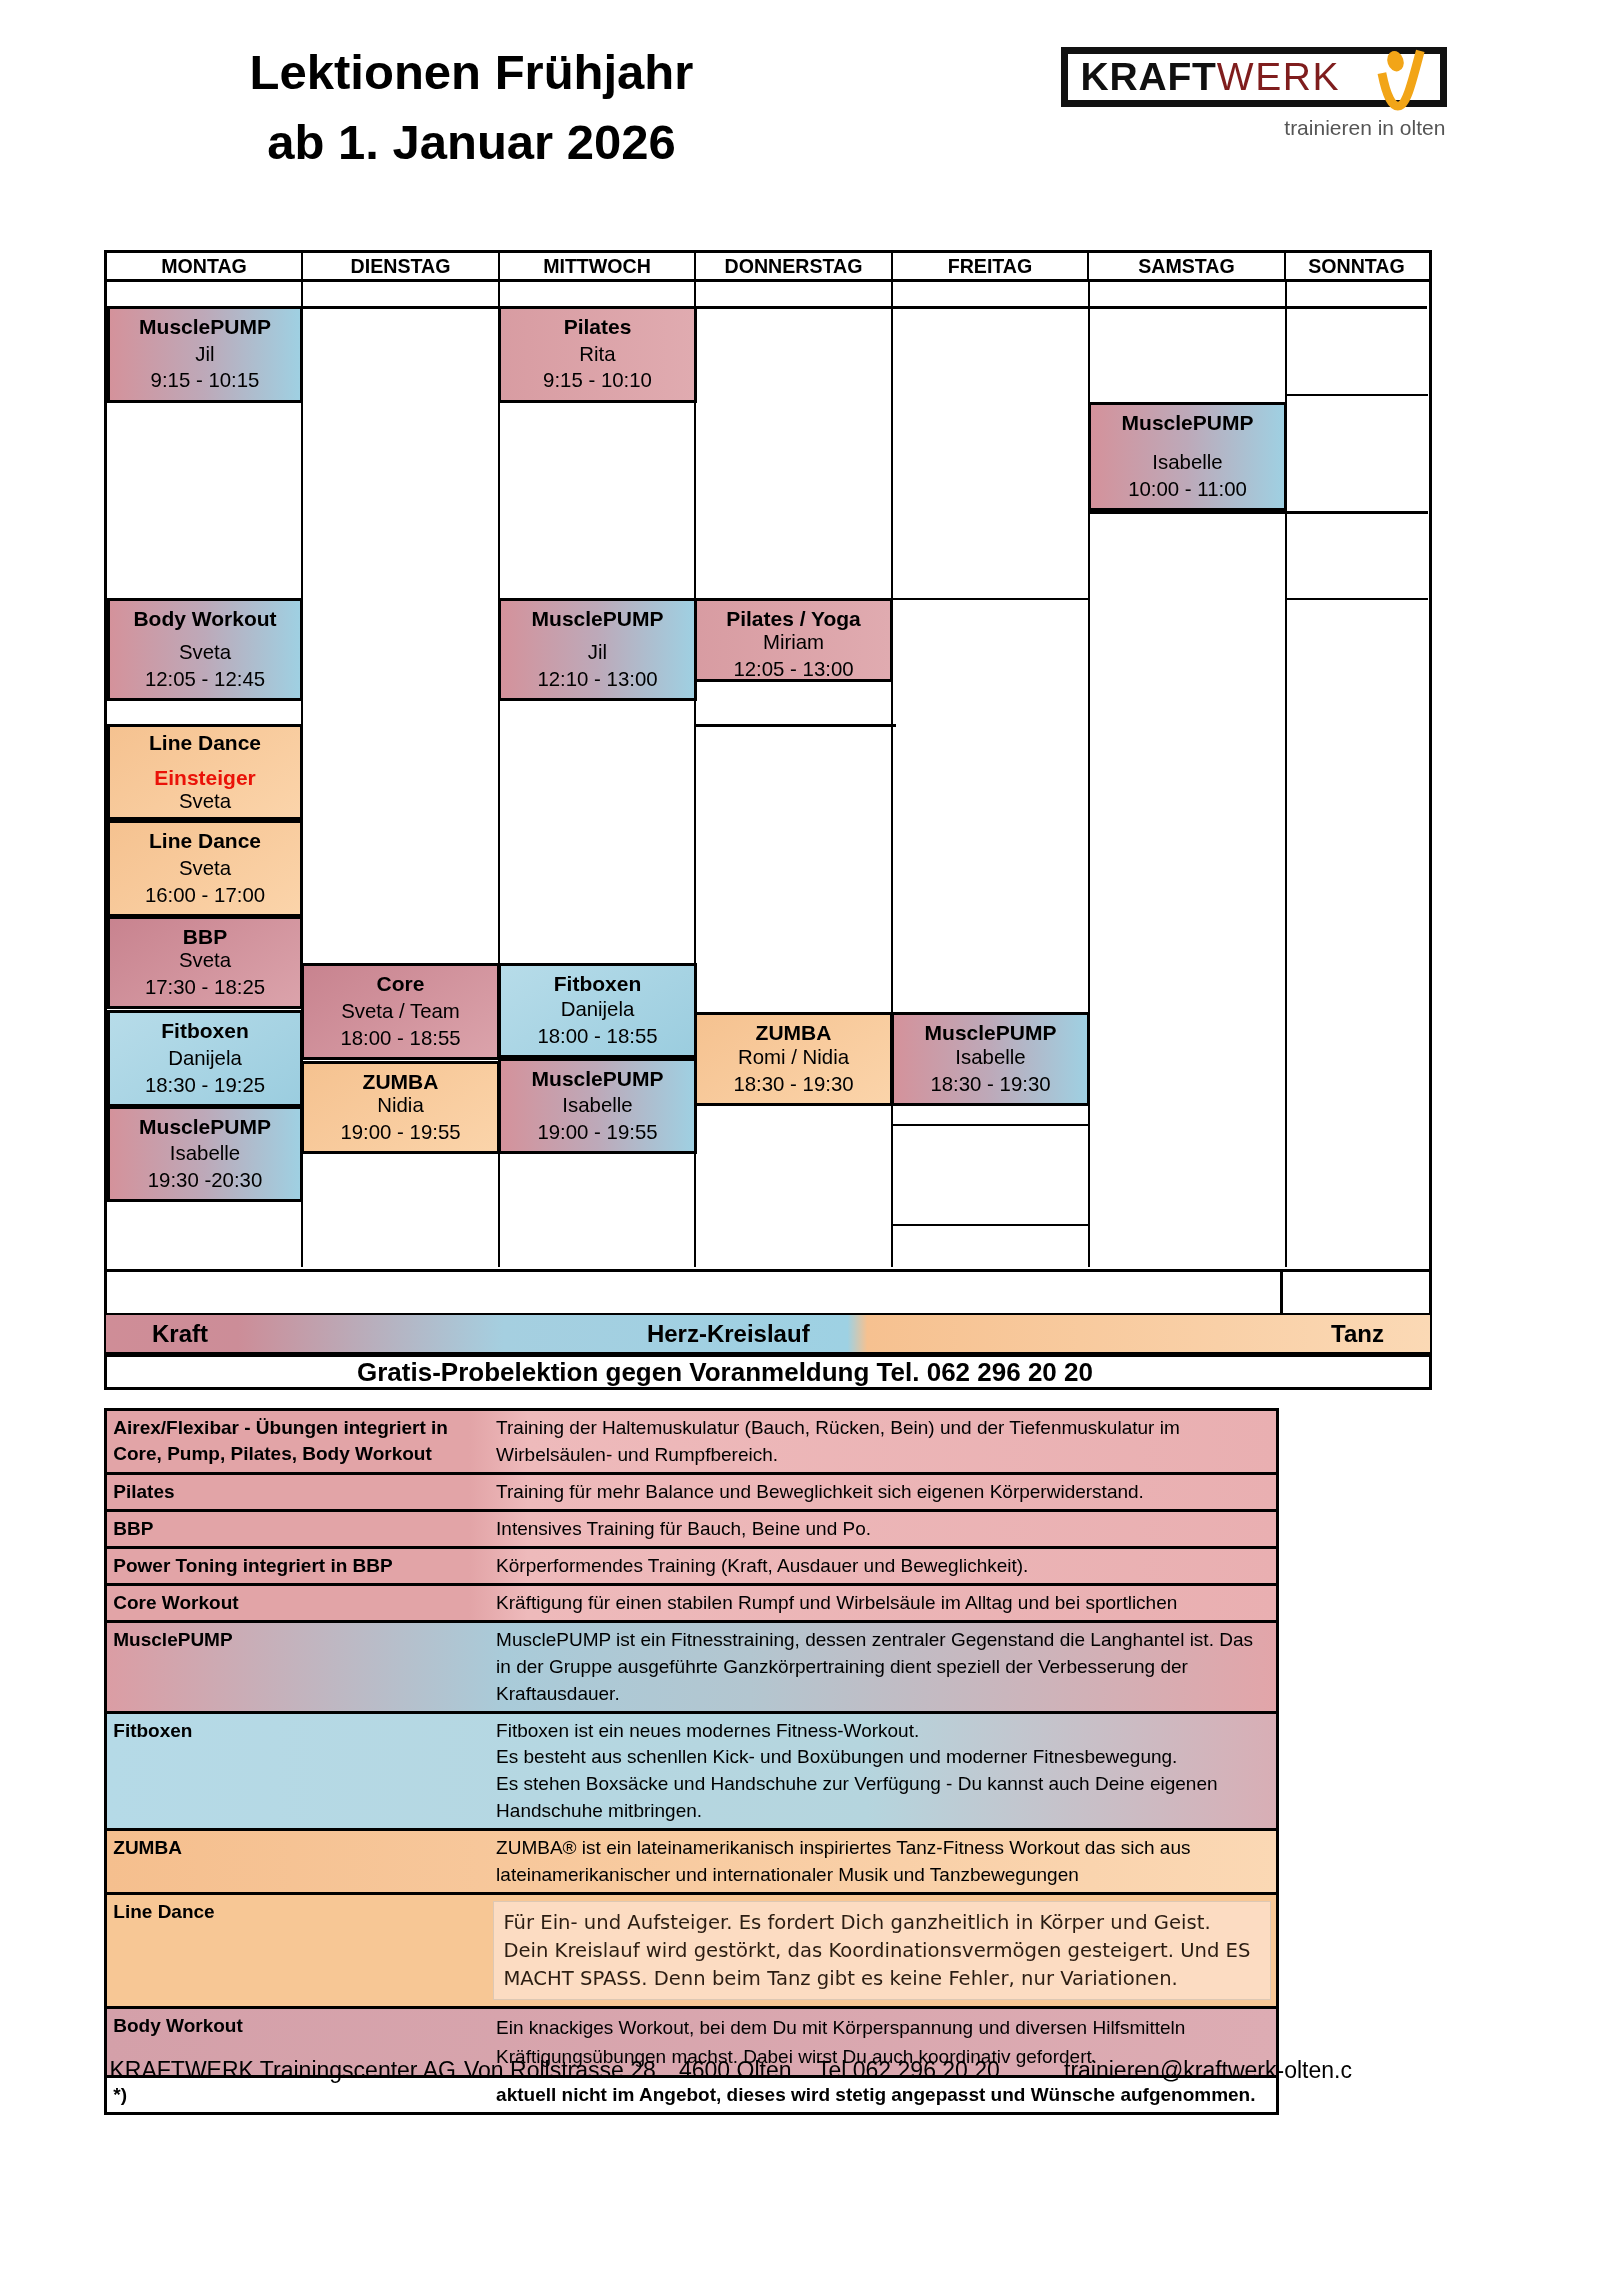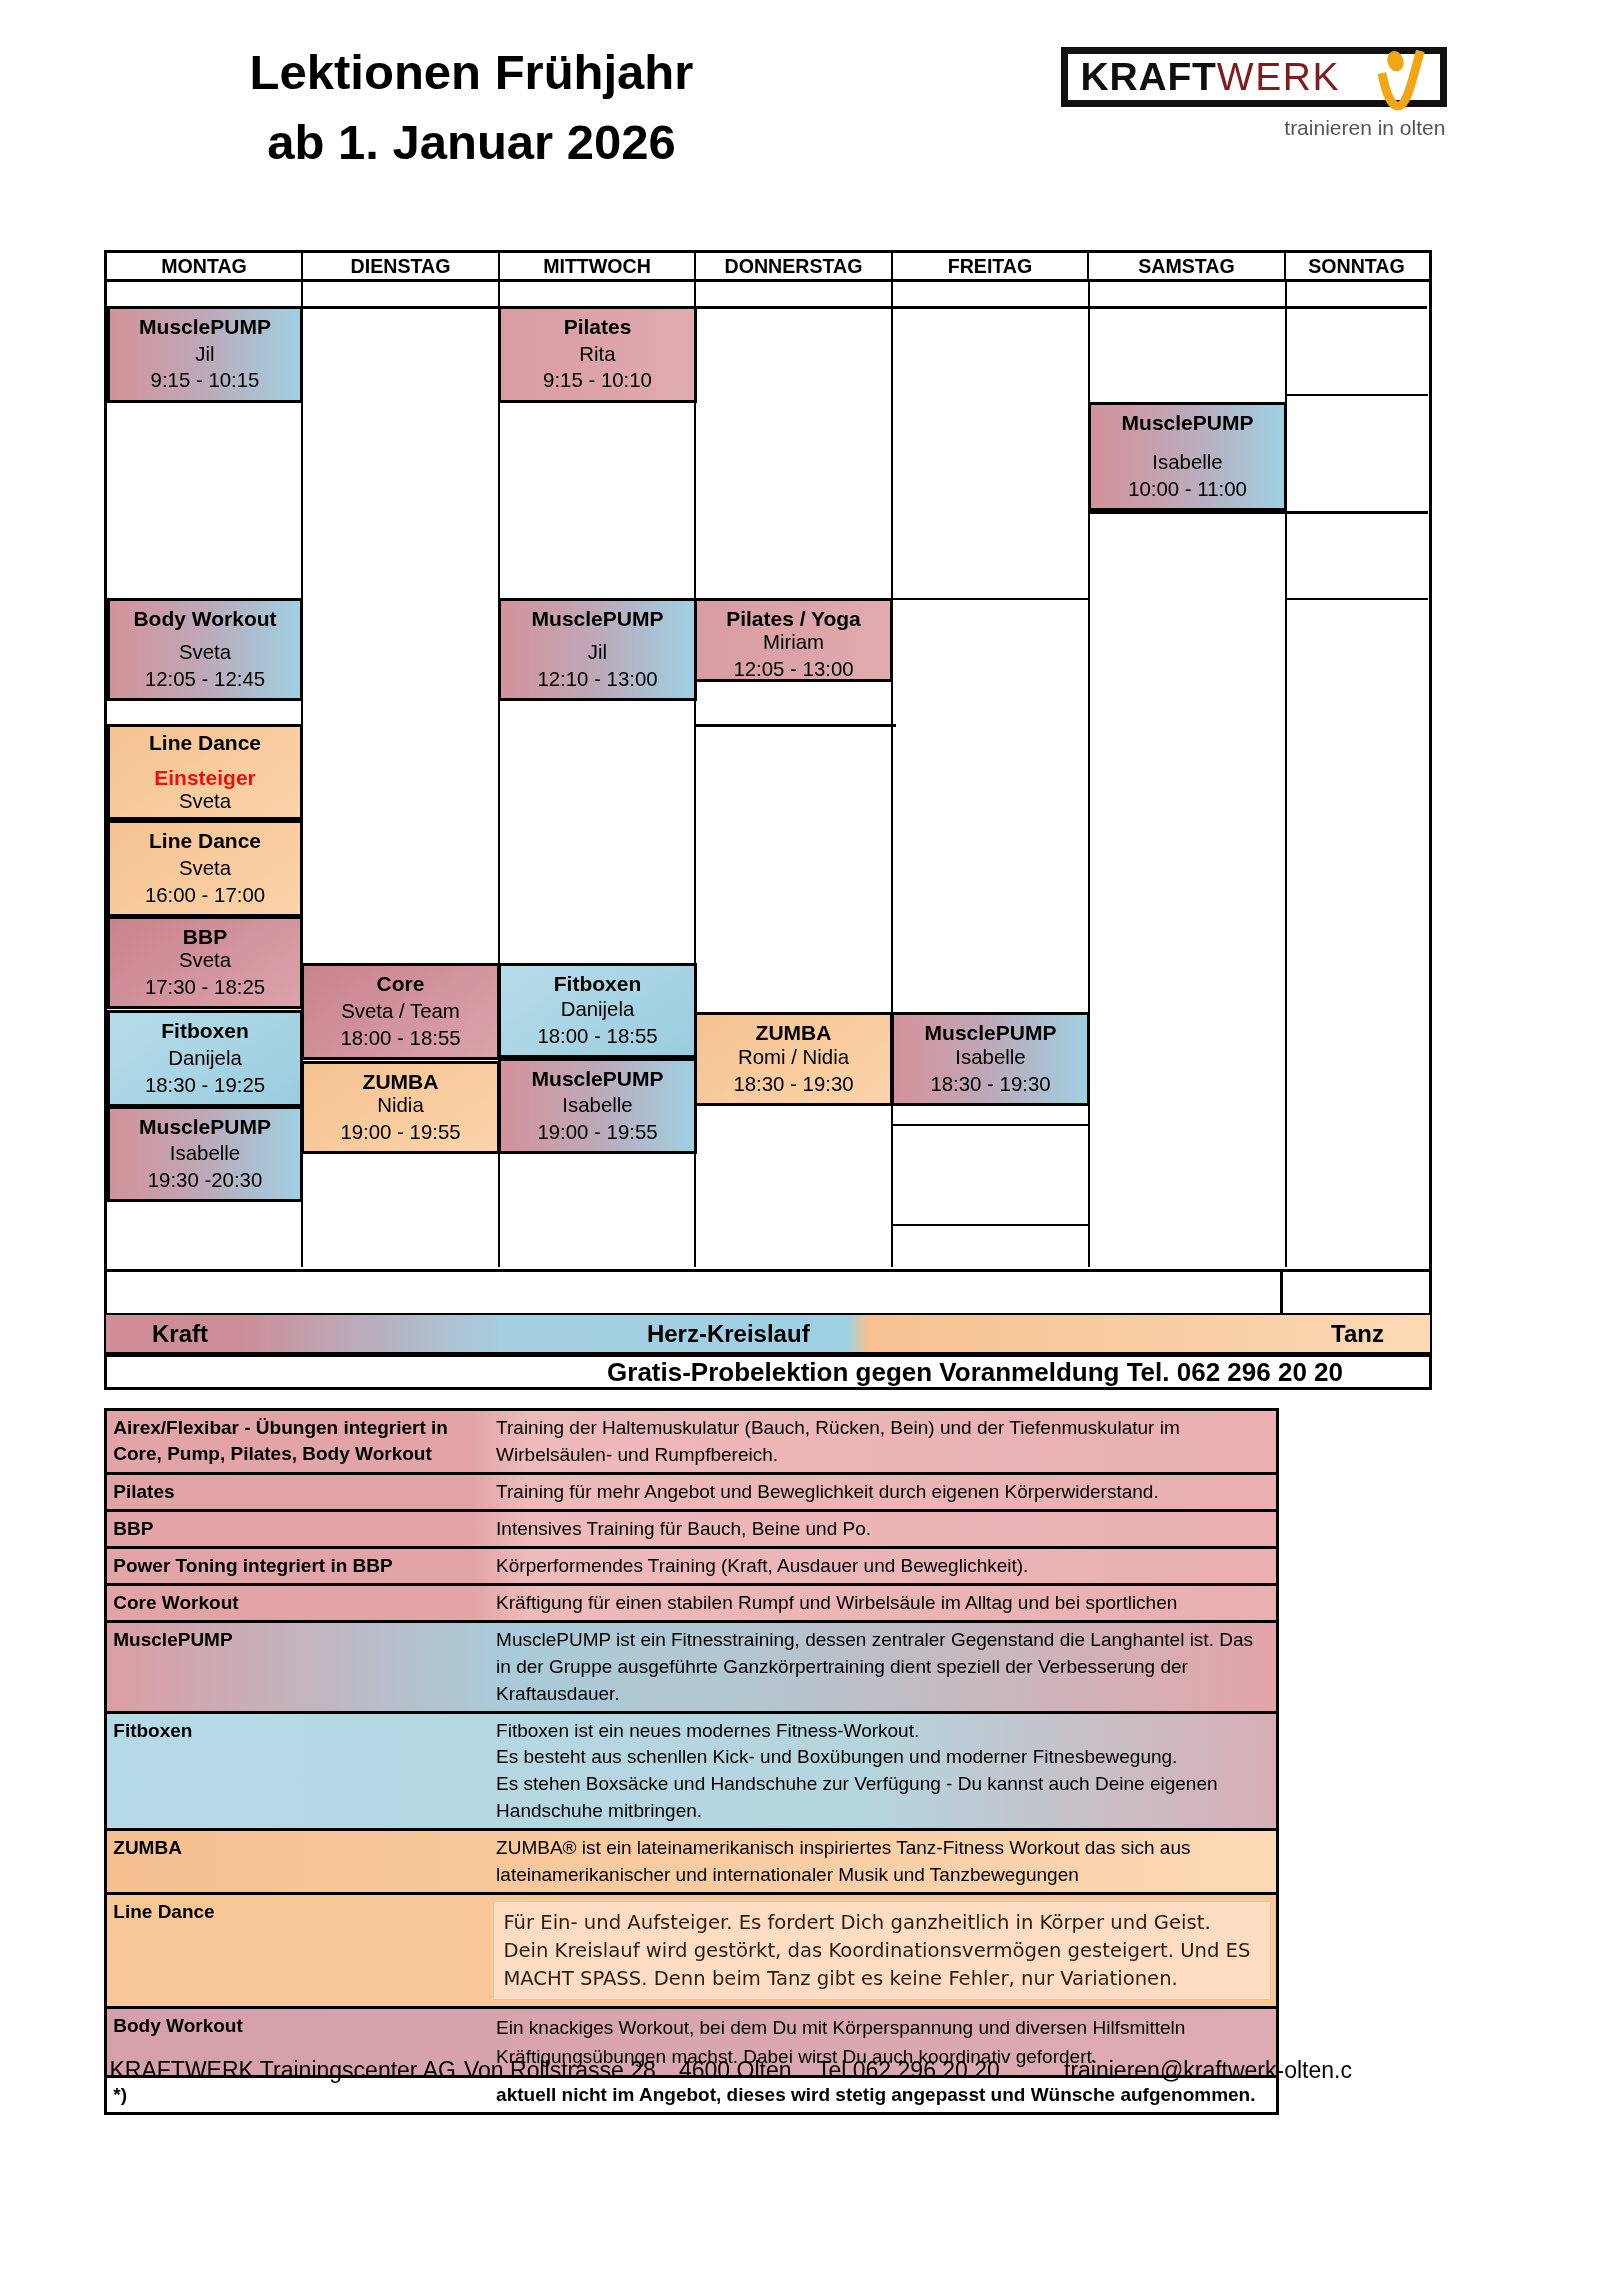--- a/index.html
+++ b/index.html
@@ -45,21 +45,21 @@
 
   
   .legend-bar{left:104px;top:1313px;width:1328px;height:41px;border:2.4px solid #000;box-sizing:border-box;
     background:linear-gradient(90deg,#cf8d97 0%,#cc8d98 10%,#a5cfe0 30%,#9ed1e3 56%,#f6c190 57.5%,#fbd9b5 100%);}
   .legend-label{position:absolute;top:50%;font-size:24px;font-weight:bold;}
   .lg-kraft{left:46px;transform:translateY(-50%);}
   .lg-herz{left:47%;transform:translate(-50%,-50%);}
   .lg-tanz{right:46px;transform:translateY(-50%);}
 
   
-  .promo-row{left:104px;top:1354px;width:1328px;height:36px;border:3.1px solid #000;box-sizing:border-box;background:#fff;display:flex;align-items:center;justify-content:flex-end;}
+  .promo-row{left:104px;top:1354px;width:1328px;height:36px;border:3.1px solid #000;box-sizing:border-box;background:#fff;display:flex;align-items:center;justify-content:center;}
   .promo-text{font-size:26px;font-weight:bold;margin-right:86px;}
 
   
   .desc-table{left:104px;top:1408px;width:1175px;border:3.9px solid #000;box-sizing:border-box;background:#fff;}
   .drow{display:flex;border-bottom:3.1px solid #000;box-sizing:border-box;}
   .drow.last{border-bottom:none;}
   .dlabel{width:386px;flex:none;font-weight:bold;font-size:19px;line-height:1.35;padding:3.9px 4.7px 3.1px 6.3px;box-sizing:border-box;}
   .dtext{flex:1;font-size:19px;line-height:1.42;padding:3.9px 7.9px 3.1px 3.1px;box-sizing:border-box;white-space:pre-line;}
   .r-pink{background:linear-gradient(90deg,#e2a4a7 0%,#e2a4a7 31%,#eebabb 36%,#e9afb1 100%);}
   .r-pump{background:linear-gradient(90deg,#db9da4 0%,#a9cbd9 34%,#b3c6d0 55%,#e2a5a9 100%);}
@@ -244,21 +244,21 @@
   <span class="promo-text">Gratis-Probelektion gegen Voranmeldung Tel. 062 296 20 20</span>
 </div>
 
 <div class="abs desc-table">
   <div class="drow r-pink" style="min-height:56px">
     <div class="dlabel">Airex/Flexibar - Übungen integriert in Core, Pump, Pilates, Body Workout</div>
     <div class="dtext">Training der Haltemuskulatur (Bauch, Rücken, Bein) und der Tiefenmuskulatur im Wirbelsäulen- und Rumpfbereich.</div>
   </div>
   <div class="drow r-pink" style="min-height:26px">
     <div class="dlabel">Pilates</div>
-    <div class="dtext">Training für mehr Angebot und Beweglichkeit durch eigenen Körperwiderstand.</div>
+    <div class="dtext">Training für mehr Balance und Beweglichkeit sich eigenen Körperwiderstand.</div>
   </div>
   <div class="drow r-pink" style="min-height:27px">
     <div class="dlabel">BBP</div>
     <div class="dtext">Intensives Training für Bauch, Beine und Po.</div>
   </div>
   <div class="drow r-pink" style="min-height:25px">
     <div class="dlabel">Power Toning integriert in BBP</div>
     <div class="dtext">Körperformendes Training (Kraft, Ausdauer und Beweglichkeit).</div>
   </div>
   <div class="drow r-pink" style="min-height:27.5px">

